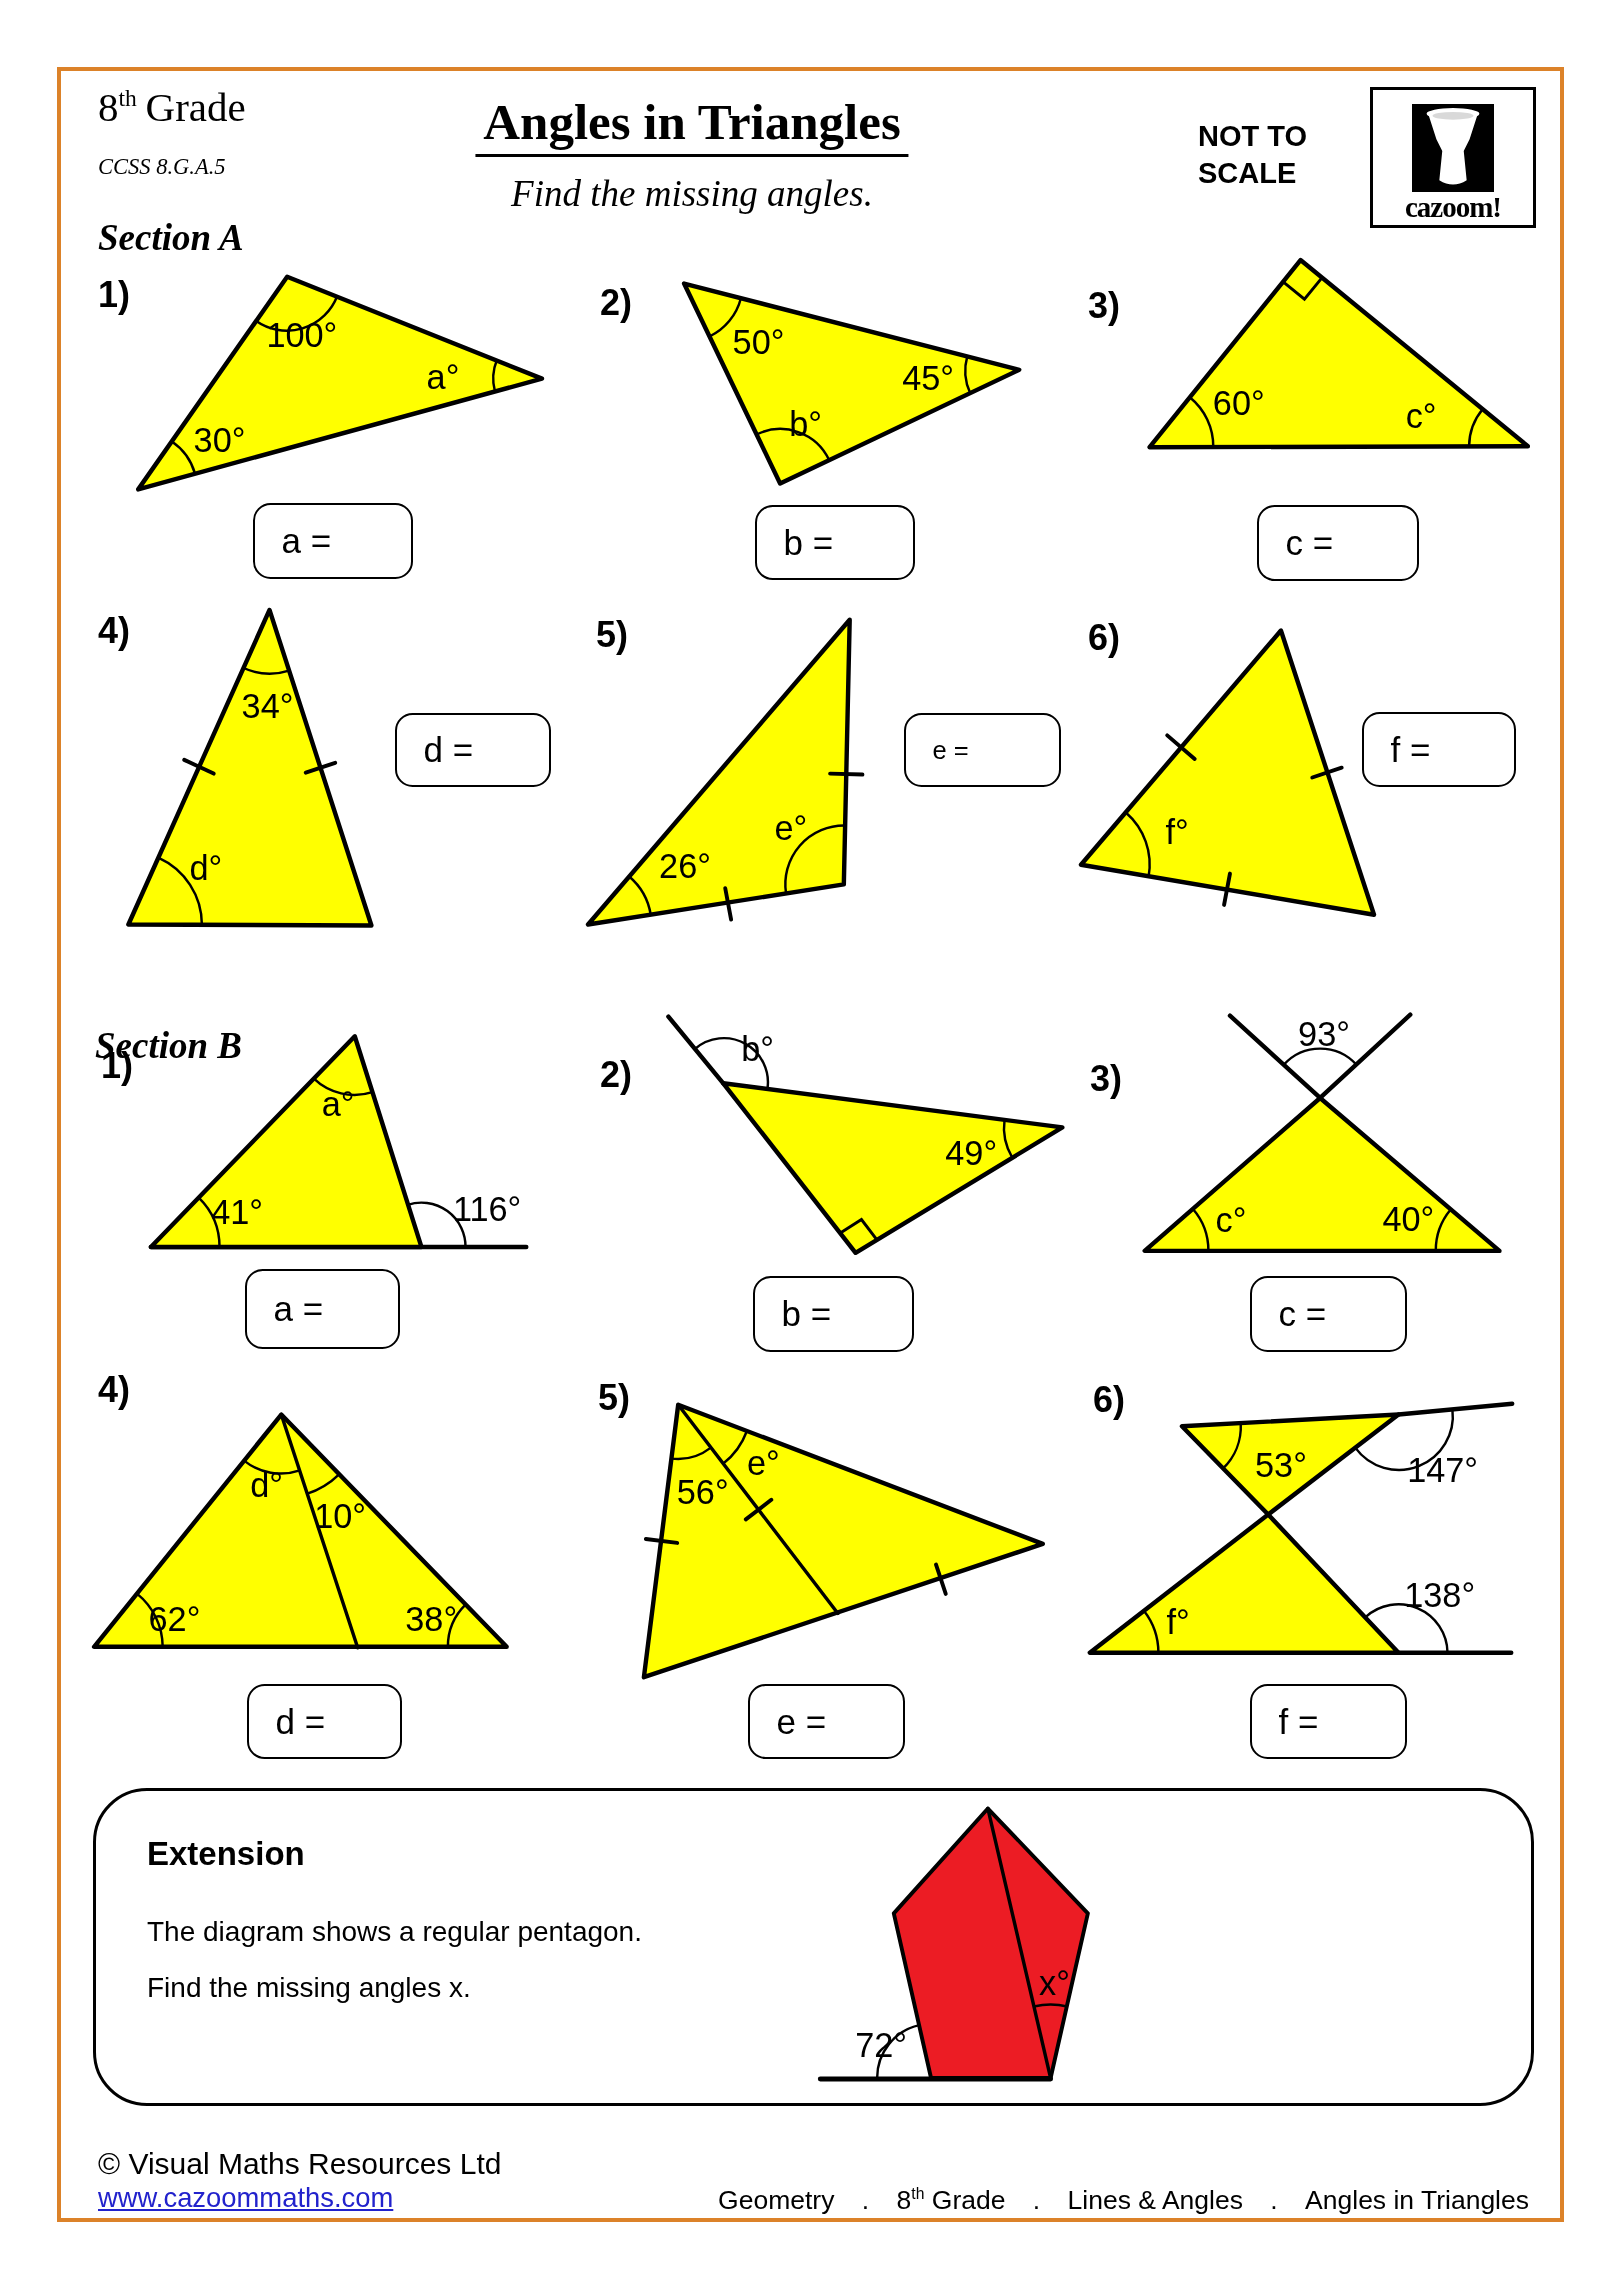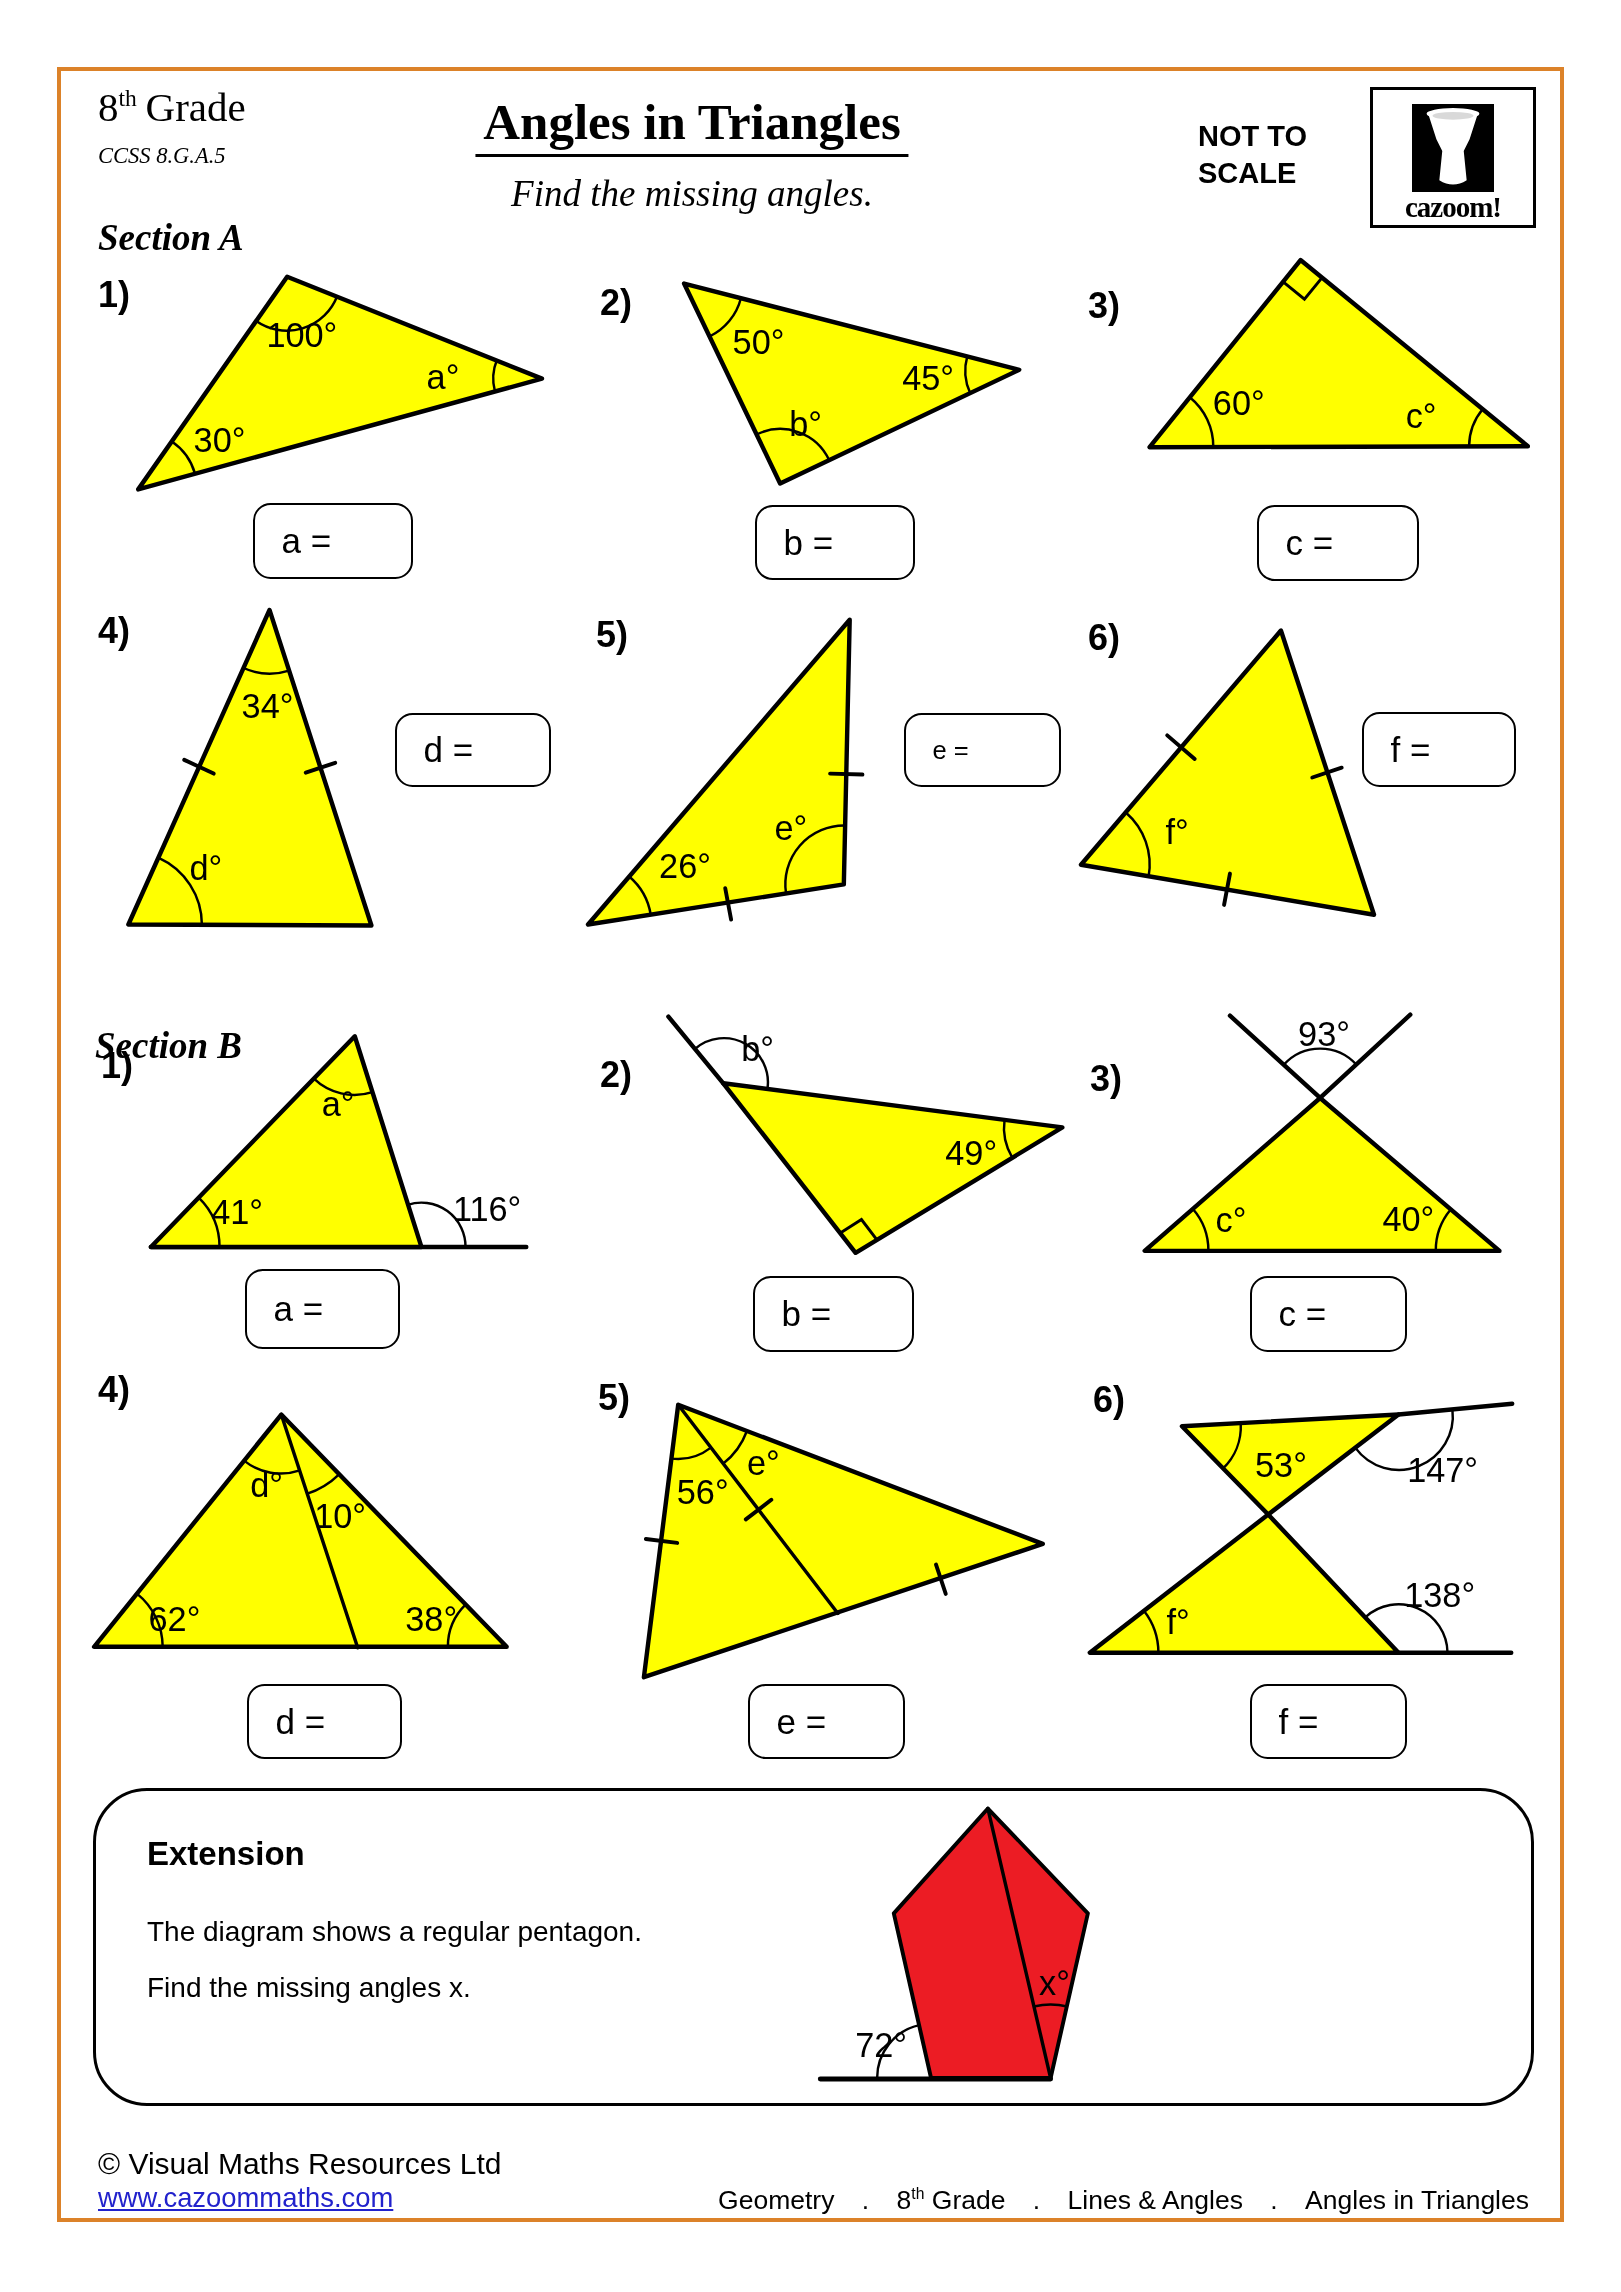--- a/index.html
+++ b/index.html
@@ -4,21 +4,21 @@
 <style>
   html,body{margin:0;padding:0;background:#fff;}
   .page{position:relative;width:1621px;height:2293px;background:#fff;overflow:hidden;
         font-family:"Liberation Sans",sans-serif;color:#000;}
   .abs{position:absolute;}
   .border-frame{left:57px;top:67px;width:1507px;height:2155px;border:4.9px solid #DC8229;box-sizing:border-box;}
   .serif{font-family:"Liberation Serif",serif;}
   .grade{left:98px;top:83px;font-size:41px;}
   .grade sup{font-size:23.5px;}
   .grade .rest{margin-left:8.8px;}
-  .ccss{left:98px;top:143px;font-size:22.5px;font-style:italic;}
+  .ccss{left:98px;top:154px;font-size:22.5px;font-style:italic;}
   .title-wrap{left:692px;top:93px;transform:translateX(-50%);}
   .title{display:inline-block;font-size:51px;font-weight:bold;border-bottom:3.9px solid #000;padding:0 7.8px 2.9px 7.8px;white-space:nowrap;}
   .subtitle{left:692px;top:172px;transform:translateX(-50%);font-size:37px;font-style:italic;white-space:nowrap;}
   .nts{left:1198px;top:118px;width:137px;text-align:left;font-weight:bold;font-size:29px;line-height:37px;}
   .logo{left:1370px;top:87px;width:166px;height:141px;border:3.9px solid #000;box-sizing:border-box;background:#fff;}
   .logo .drum{position:absolute;left:50%;top:13.7px;transform:translateX(-50%);width:82px;height:88px;background:#000;}
   .logo .word{position:absolute;left:0;bottom:1px;width:100%;text-align:center;font-family:"Liberation Serif",serif;font-weight:bold;font-size:29px;letter-spacing:-1px;}
   .sec-head{font-size:37px;font-weight:bold;font-style:italic;white-space:nowrap;text-align:right;}
   .pnum{font-size:36px;font-weight:bold;}
   .diagram-layer{left:0;top:0;width:1621px;height:2293px;}

